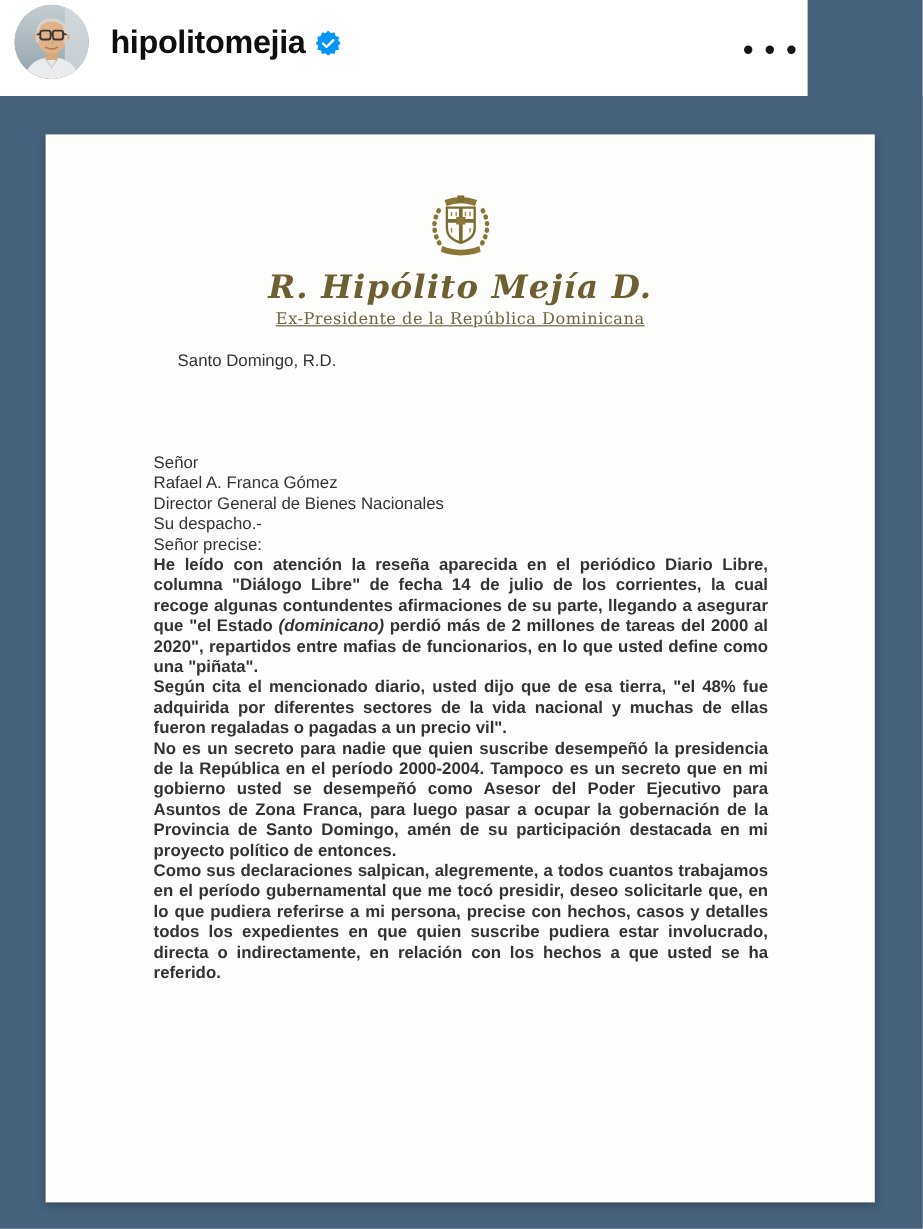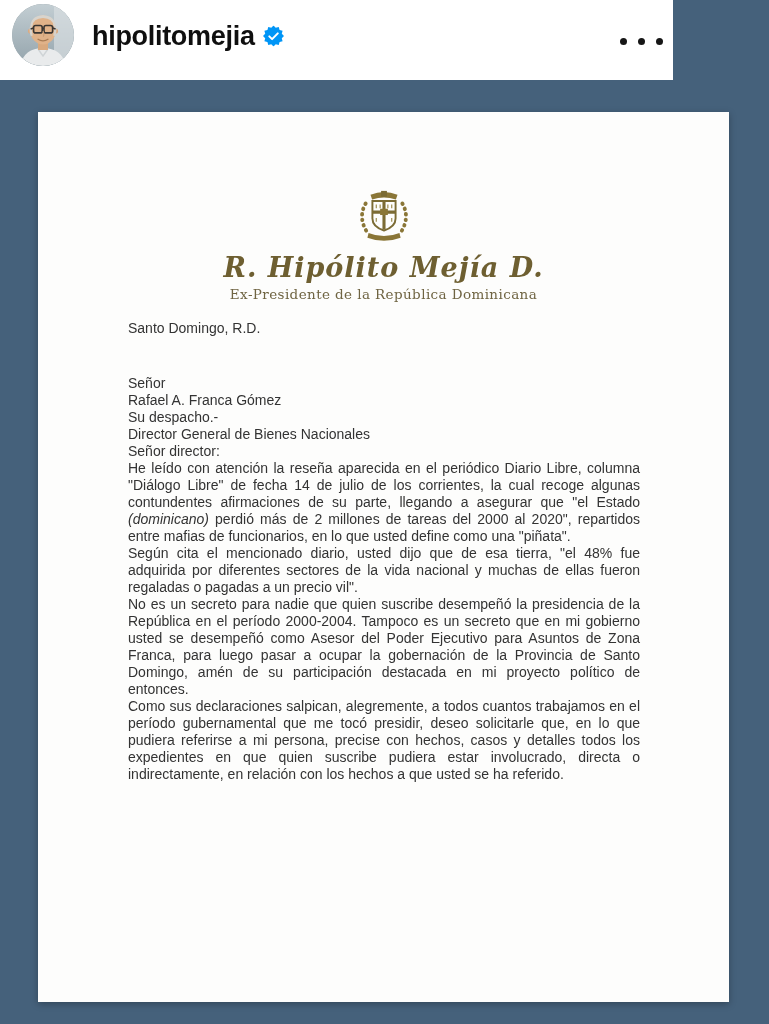--- a/index.html
+++ b/index.html
@@ -32,38 +32,38 @@
   }
   .dot { width:7px; height:7px; border-radius:50%; background:#161616; }
   
   .media {
     position:absolute; top:80px; left:0; width:769px; height:944px; background:#45617b;
   }
   .page {
     position:absolute; left:38px; top:32px; width:691px; height:890px;
     background:#fdfdfc; box-shadow:0 2px 7px rgba(0,0,0,.28);
   }
-  .letterhead { padding-top:76px; text-align:center; }
+  .letterhead { padding-top:48px; text-align:center; }
   .crest { display:block; margin:0 auto; }
   .lh-name {
     font-family:"DejaVu Serif", serif; font-style:italic; font-weight:700;
     font-size:27px; color:#6e5f31; margin-top:8px; letter-spacing:1px;
   }
   .lh-sub {
     font-family:"DejaVu Serif", serif; font-size:13.5px; color:#6f6442;
-    margin-top:3px; letter-spacing:.4px;
+    margin-top:3px; letter-spacing:.4px;text-decoration:underline;
   }
   .content {
     padding:0 89px 0 90px; color:#333333; font-size:14px; line-height:17px;
   }
   .content p { margin:0; }
-  .place-date { margin-top:18px; }
-  .addr { margin-top:38px; }
+  .place-date { margin-top:18px;margin-left:20px; }
+  .addr { margin-top:68px; }
   .salut { margin-top:14px; }
-  .para { margin-top:16px; text-align:justify; }
+  .para { margin-top:16px; text-align:justify;font-weight:bold; }
   .it { font-style:italic; }
 </style>
 </head>
 <body>
 
 <div id="screen">
 
   <div class="header">
 
     <div class="avatar">
@@ -133,25 +133,25 @@
       </div>
 
       <div class="content">
         <div class="place-date">
           <p>Santo Domingo, R.D.</p>
         </div>
 
         <div class="addr">
           <p>Señor</p>
           <p>Rafael A. Franca Gómez</p>
+          <p>Director General de Bienes Nacionales</p>
           <p>Su despacho.-</p>
-          <p>Director General de Bienes Nacionales</p>
         </div>
 
-        <p class="salut">Señor director:</p>
+        <p class="salut">Señor precise:</p>
 
         <p class="para"><span>He leído con atención la reseña aparecida en el periódico Diario Libre, columna "Diálogo Libre" de fecha 14 de julio de los corrientes, la cual recoge algunas contundentes afirmaciones de su parte, llegando a asegurar que "el Estado </span><span class="it">(dominicano)</span><span> perdió más de 2 millones de tareas del 2000 al 2020", repartidos entre mafias de funcionarios, en lo que usted define como una "piñata".</span></p>
         <p class="para"><span>Según cita el mencionado diario, usted dijo que de esa tierra, "el 48% fue adquirida por diferentes sectores de la vida nacional y muchas de ellas fueron regaladas o pagadas a un precio vil".</span></p>
         <p class="para"><span>No es un secreto para nadie que quien suscribe desempeñó la presidencia de la República en el período 2000-2004. Tampoco es un secreto que en mi gobierno usted se desempeñó como Asesor del Poder Ejecutivo para Asuntos de Zona Franca, para luego pasar a ocupar la gobernación de la Provincia de Santo Domingo, amén de su participación destacada en mi proyecto político de entonces.</span></p>
         <p class="para"><span>Como sus declaraciones salpican, alegremente, a todos cuantos trabajamos en el período gubernamental que me tocó presidir, deseo solicitarle que, en lo que pudiera referirse a mi persona, precise con hechos, casos y detalles todos los expedientes en que quien suscribe pudiera estar involucrado, directa o indirectamente, en relación con los hechos a que usted se ha referido.</span></p>
       </div>
 
     </div>
   </div>
 </div>

